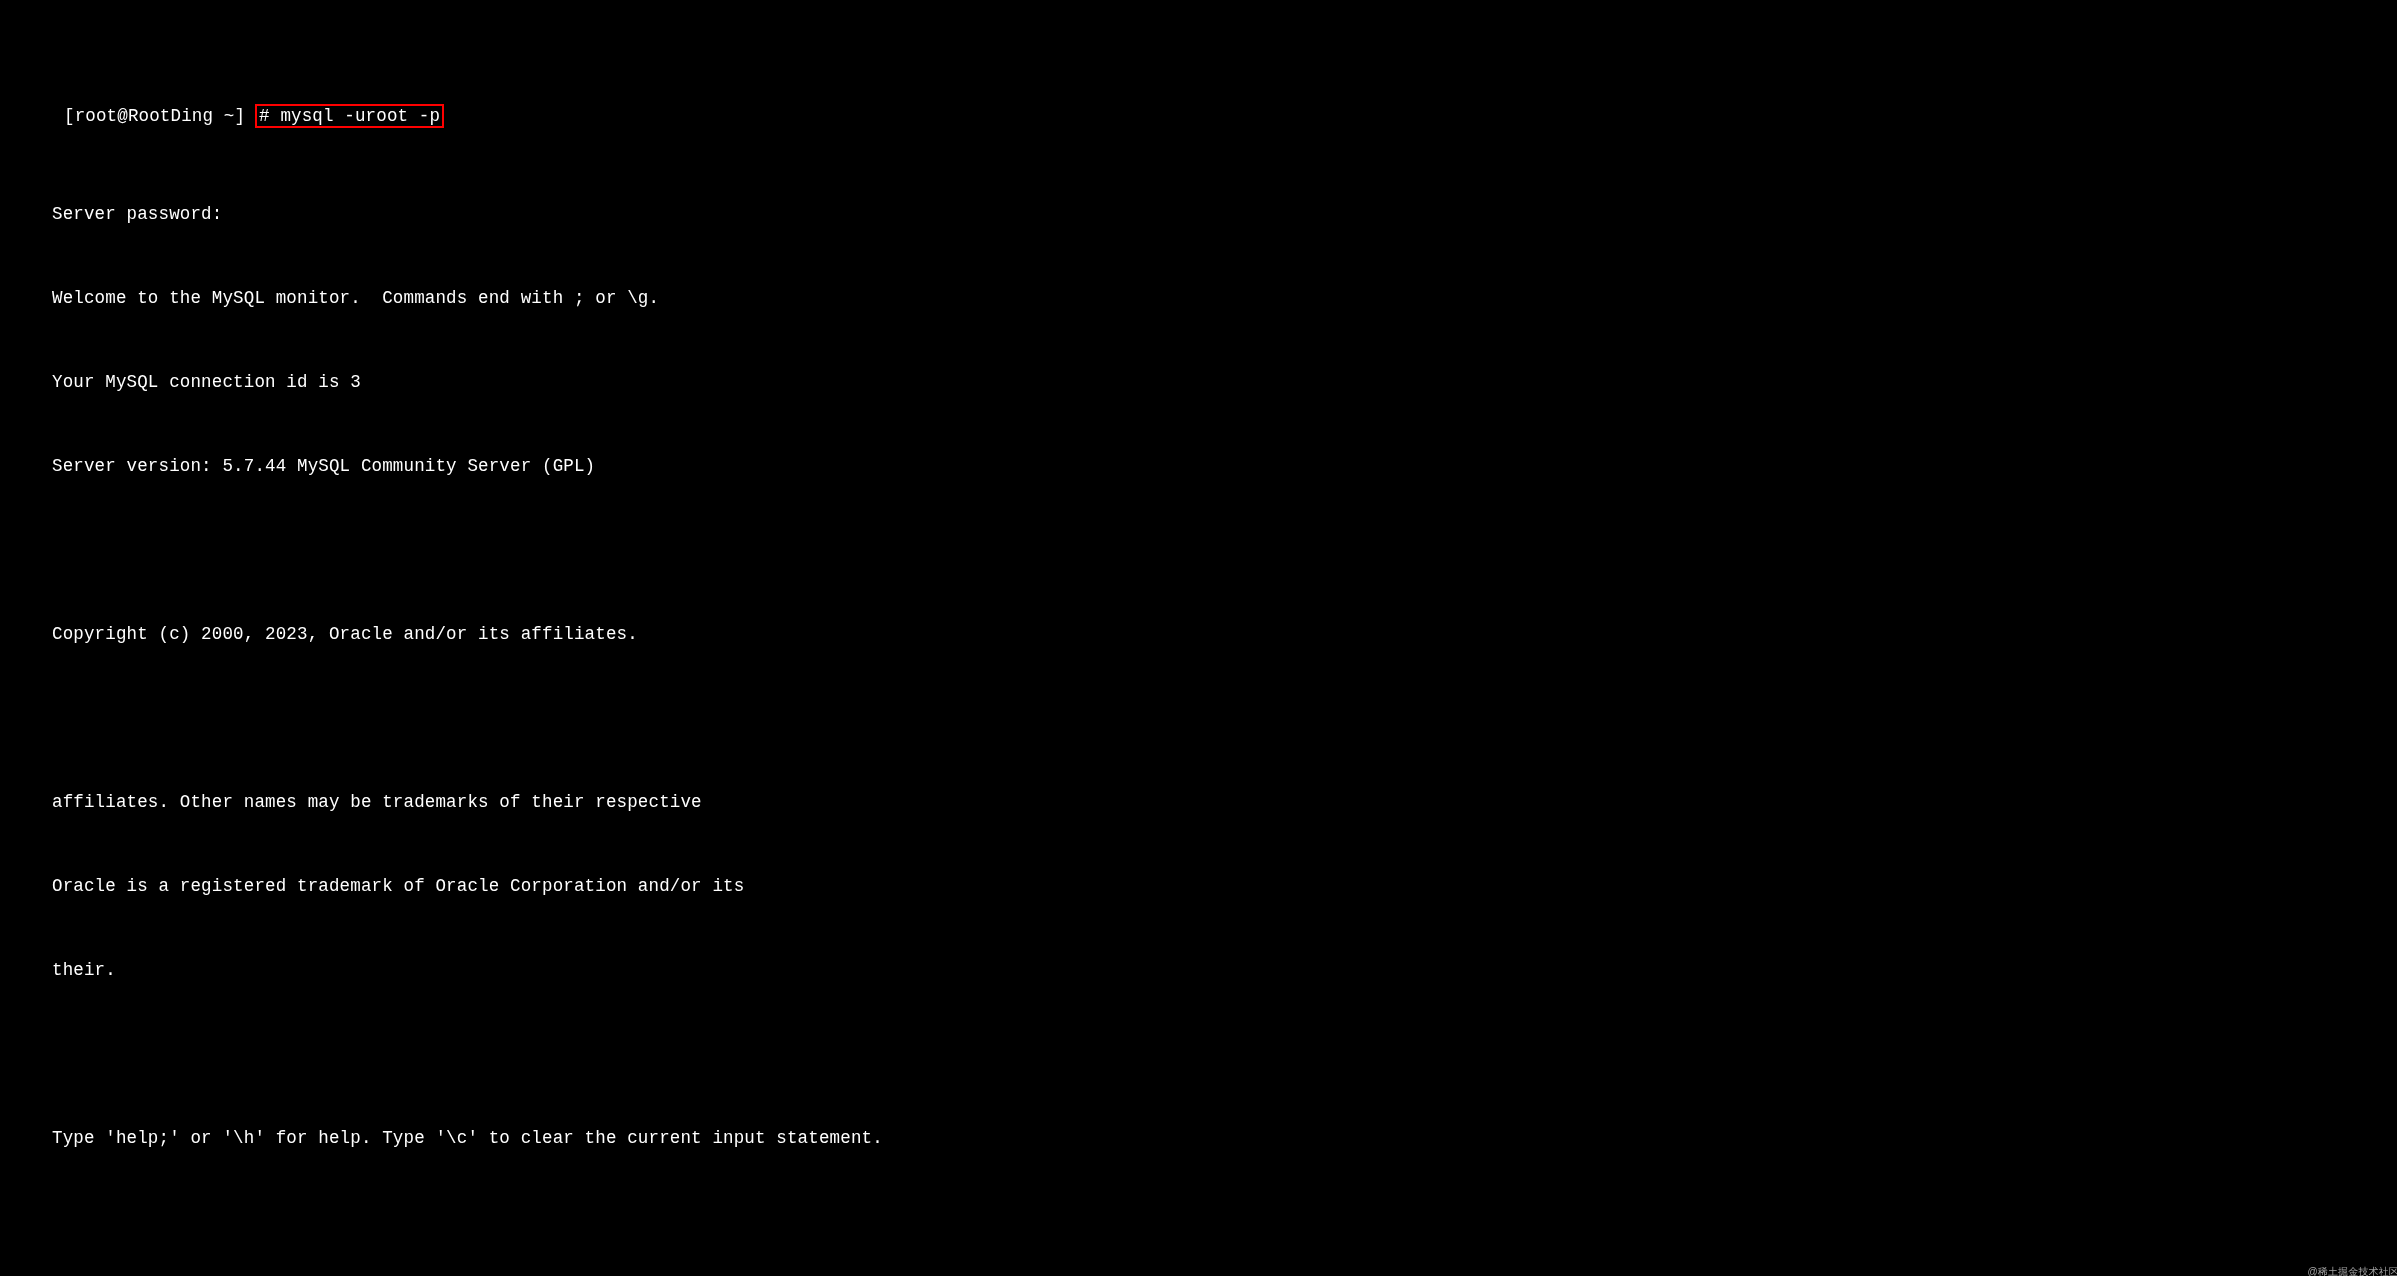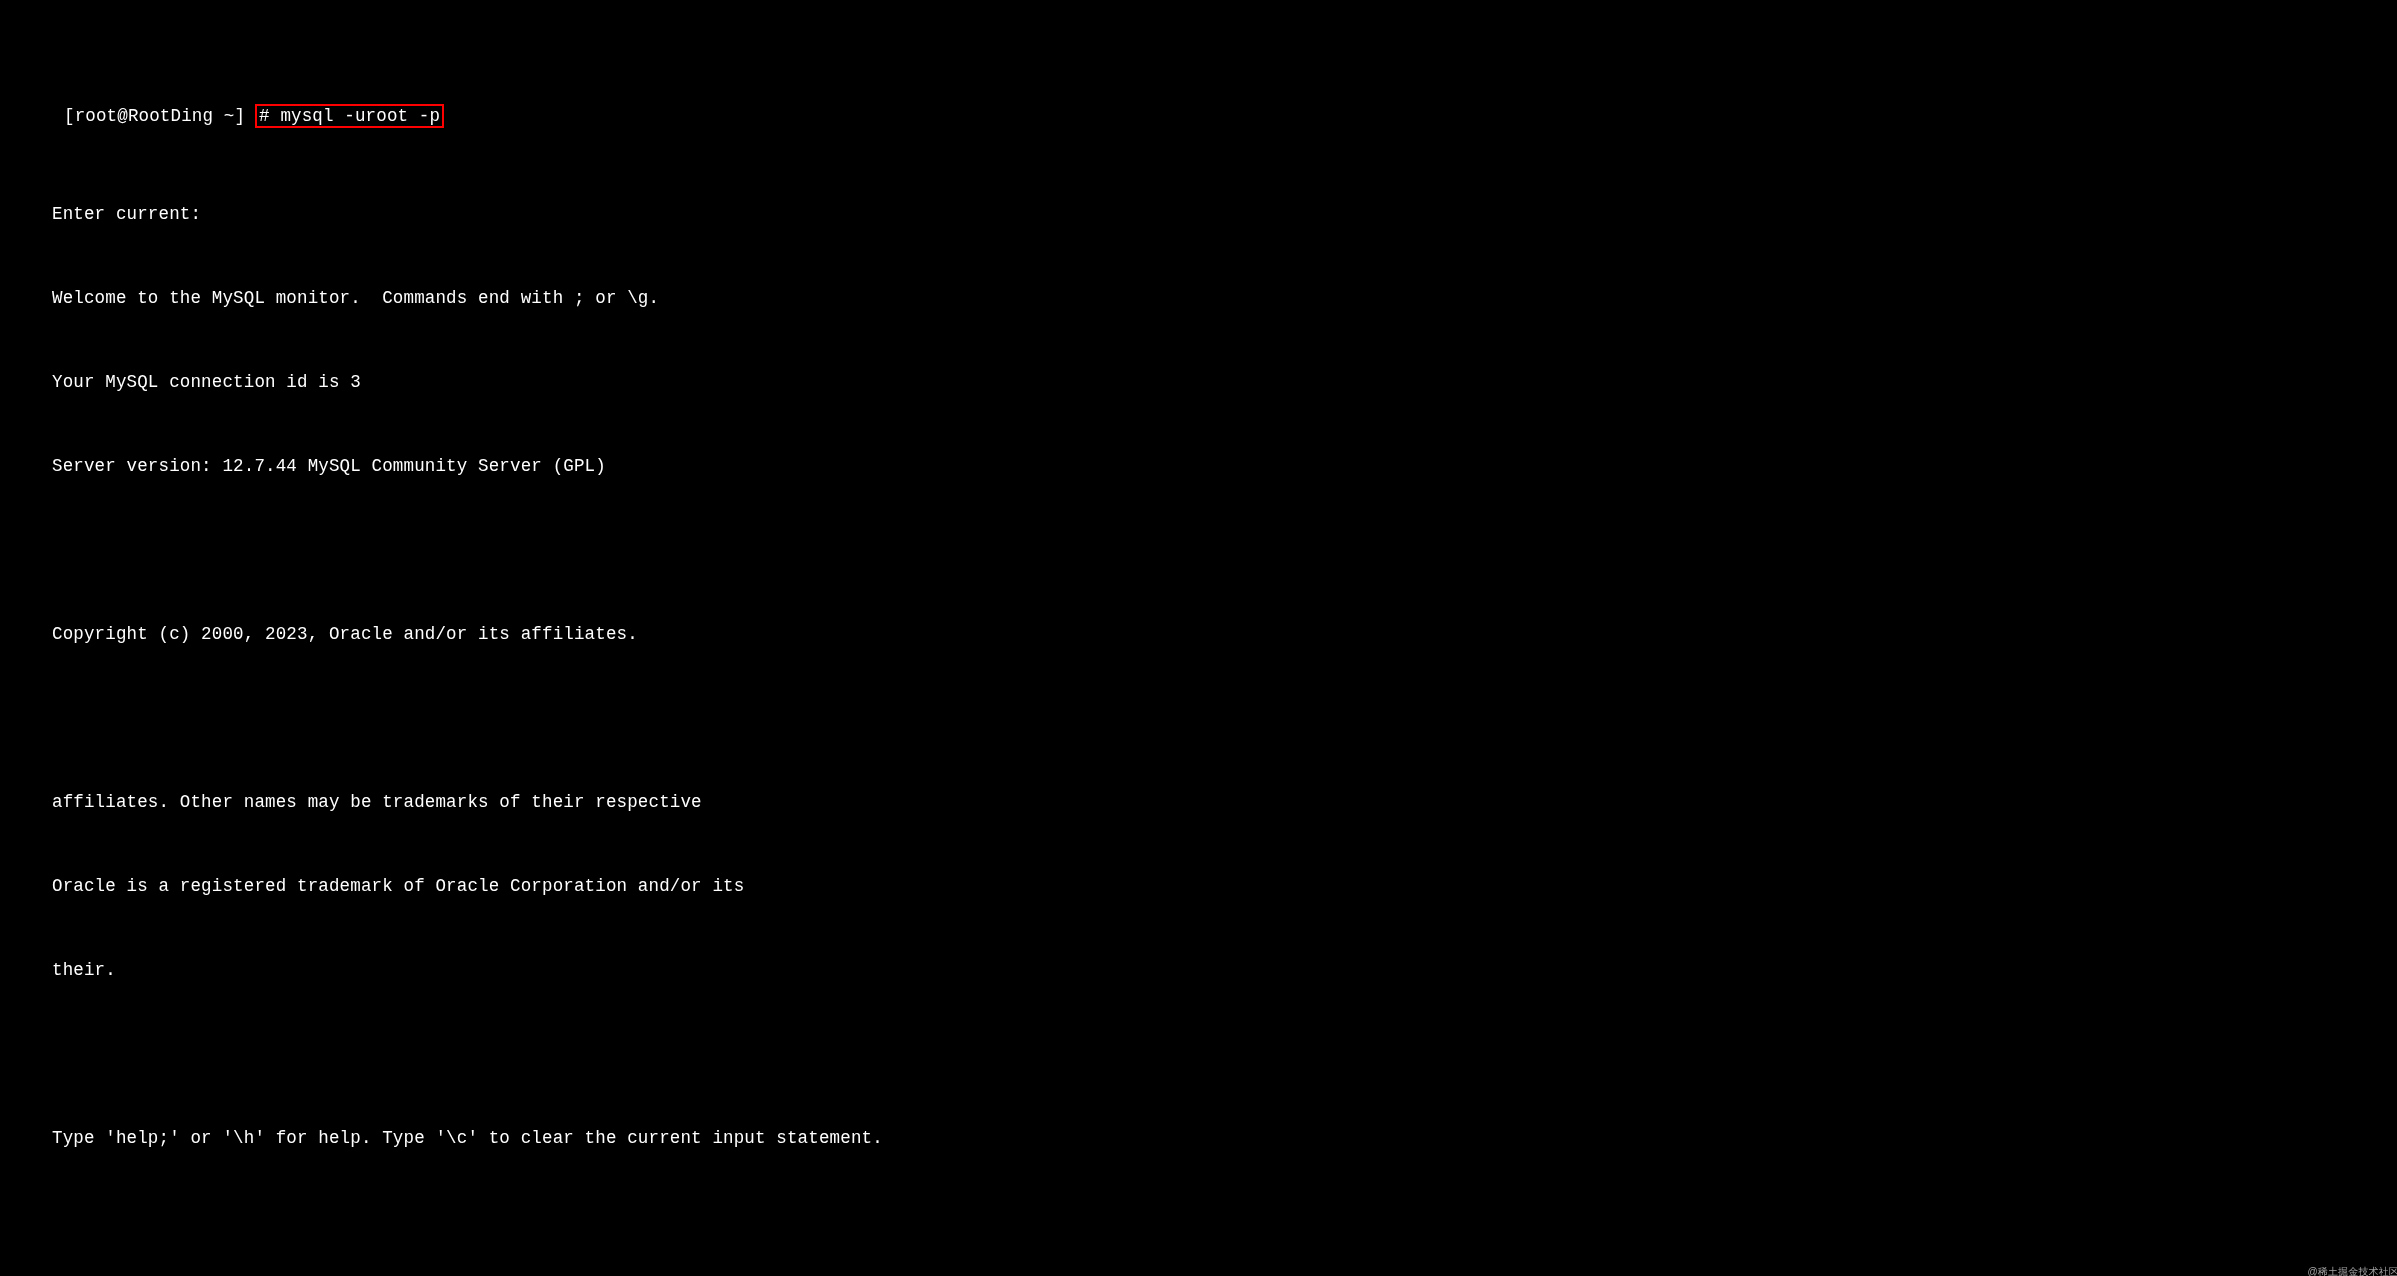--- a/index.html
+++ b/index.html
@@ -47,24 +47,24 @@
       color: #a3a3a3;
       font-size: 10px;
       font-family: sans-serif;
     }
   </style>
 </head>
 <body>
 
 <div class="terminal">
   <span class="line"><span>[root@RootDing ~]</span><span class="highlight-box"># mysql -uroot -p</span></span>
-  <span class="line">Enter current:</span>
+  <span class="line">Server password:</span>
   <span class="line">Welcome to the MySQL monitor.  Commands end with ; or \g.</span>
   <span class="line">Your MySQL connection id is 3</span>
-  <span class="line">Server version: 12.7.44 MySQL Community Server (GPL)</span>
+  <span class="line">Server version: 5.7.44 MySQL Community Server (GPL)</span>
   <span class="line"></span>
   <span class="line">Copyright (c) 2000, 2023, Oracle and/or its affiliates.</span>
   <span class="line"></span>
   <span class="line">affiliates. Other names may be trademarks of their respective</span>
   <span class="line">Oracle is a registered trademark of Oracle Corporation and/or its</span>
   <span class="line">their.</span>
   <span class="line"></span>
   <span class="line">Type 'help;' or '\h' for help. Type '\c' to clear the current input statement.</span>
   <span class="line"></span>
   <span class="line"><span>mysql&gt; </span><span class="cursor"></span></span>

